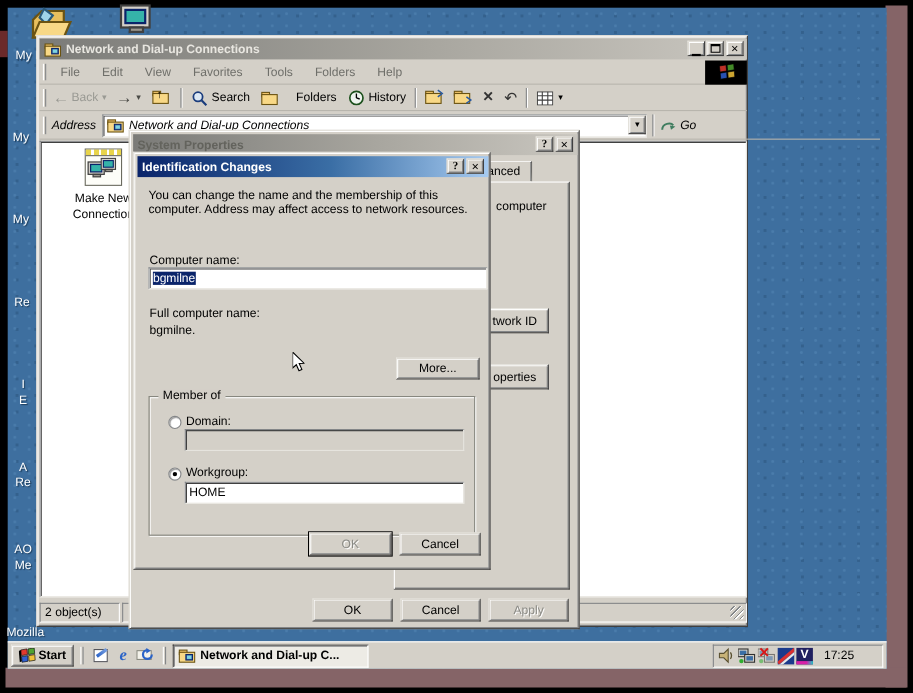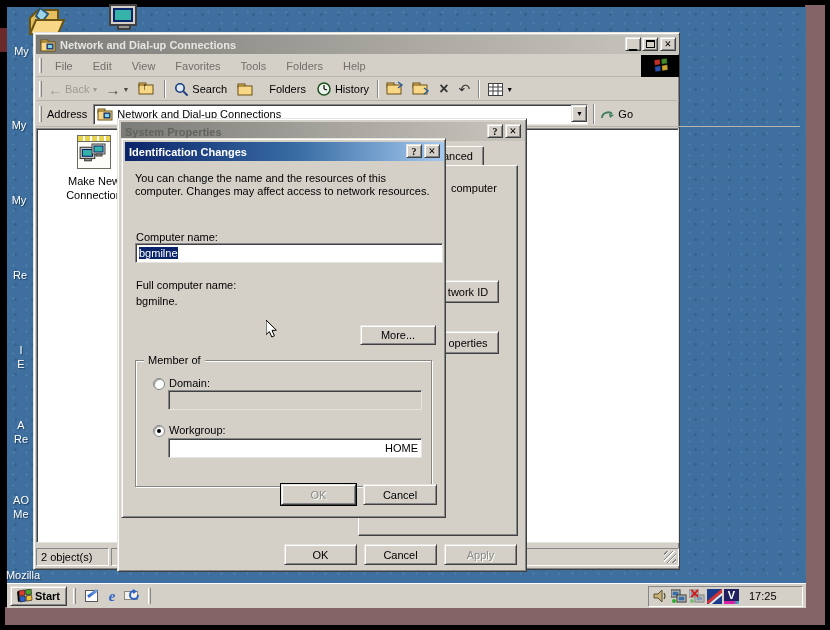--- a/index.html
+++ b/index.html
@@ -236,21 +236,21 @@
           <rect x="0.5" y="0.5" width="14" height="12" fill="#fff" stroke="#404040"></rect>
           <line x1="0.5" y1="4" x2="14.5" y2="4" stroke="#404040"></line>
             <line x1="5" y1="0.5" x2="5" y2="12.5" stroke="#404040"></line>
           <line x1="10" y1="0.5" x2="10" y2="12.5" stroke="#404040"></line>
             <line x1="0.5" y1="8" x2="14.5" y2="8" stroke="#404040"></line>
         </svg>
         <span class="dd" style="margin-left:3px;">▼</span>
       </div>
     </div>
 
-    <div style="position:absolute;left:2px;top:69px;width:764px;height:25px;display:flex;align-items:center;border-bottom:1px solid #b8b5ad;">
+    <div style="position:absolute;left:2px;top:69px;width:764px;height:25px;display:flex;align-items:center;border-bottom:1px solid #b8b5ad;font-style:italic;">
       <div class="vgrip"></div>
       <span style="margin:0 6px 0 2px;">Address</span>
       <div class="field" style="width:495px;height:21px;position:relative;">
         <svg width="16" height="16" viewBox="0 0 16 16">
             <use href="#sym-folder-net"></use>
           </svg>
         <span style="margin-left:4px;">Network and Dial-up Connections</span>
         <div class="btn" style="position:absolute;right:0;top:0;width:16px;height:17px;">
           <span class="dd">▼</span>
         </div>
@@ -328,21 +328,21 @@
     <div class="titlebar grad-active" style="left:3px;top:3px;width:319px;">
       <span class="t">Identification Changes</span>
       <div class="tbtn btn" style="right:22px;top:2px;color:#000;">
           <span>?</span>
         </div>
       <div class="tbtn btn" style="right:4px;top:2px;color:#000;">
           <span style="font-size:12px;">×</span>
         </div>
     </div>
 
-    <div style="position:absolute;left:13px;top:33px;width:300px;line-height:13px;">You can change the name and the resources of this computer. Changes may affect access to network resources.</div>
+    <div style="position:absolute;left:13px;top:33px;width:300px;line-height:13px;">You can change the name and the membership of this computer. Address may affect access to network resources.</div>
 
     <div style="position:absolute;left:14px;top:92px;text-align:right;">Computer name:</div>
     <div class="field" style="position:absolute;left:13px;top:104px;width:308px;height:20px;">
       <span style="background:#0a246a;color:#fff;">bgmilne</span>
     </div>
 
     <div style="position:absolute;left:14px;top:140px;">Full computer name:</div>
     <div style="position:absolute;left:14px;top:156px;">bgmilne.</div>
 
     <div class="btn" style="position:absolute;left:238px;top:186px;width:76px;height:20px;">
@@ -353,21 +353,21 @@
       <span class="legend">Member of</span>
       <div class="radio" style="left:17px;top:17px;"></div>
       <div style="position:absolute;left:33px;top:16px;">Domain:</div>
       <div class="field disabled" style="position:absolute;left:32px;top:29px;width:254px;height:20px;">
         <span></span>
       </div>
       <div class="radio" style="left:17px;top:64px;">
           <span class="dot"></span>
         </div>
       <div style="position:absolute;left:33px;top:63px;">Workgroup:</div>
-      <div class="field" style="position:absolute;left:32px;top:77px;width:254px;height:20px;justify-content:flex-end;">
+      <div class="field" style="position:absolute;left:32px;top:77px;width:254px;height:20px;">
         <span>HOME</span>
       </div>
     </div>
 
     <div class="btn default disabled" style="position:absolute;left:159px;top:345px;width:75px;height:21px;">
       <span>OK</span>
     </div>
     <div class="btn" style="position:absolute;left:241px;top:345px;width:74px;height:21px;">
       <span>Cancel</span>
     </div>
@@ -389,20 +389,26 @@
       <span style="color:#2a63c8;font-weight:bold;font-size:15px;font-style:italic;font-family:'Liberation Serif',serif;">e</span>
     </div>
     <div style="width:16px;height:16px;position:relative;margin:0 2px;">
       <div style="position:absolute;left:0;top:3px;width:14px;height:9px;background:#f4f2ea;border:1px solid #8a8a80;"></div>
       <svg width="12" height="12" viewBox="0 0 12 12" style="position:absolute;left:4px;top:1px;">
         <path d="M10,6 A4,4 0 1 1 6,2" fill="none" stroke="#2a63c8" stroke-width="2"></path>
           <polygon points="5,0 9,2.5 5,5" fill="#2a63c8"></polygon>
       </svg>
     </div>
     <div class="vgrip" style="height:16px;margin:0 6px;"></div>
+    <div style="width:178px;height:21px;background:#edebe5;border:1px solid;border-color:#404040 #fff #fff #404040;box-shadow:inset 1px 1px 0 #848688;display:flex;align-items:center;padding:0 4px;gap:4px;font-weight:bold;">
+      <svg width="16" height="16" viewBox="0 0 16 16">
+          <use href="#sym-folder-net"></use>
+        </svg>
+      <span style="white-space:nowrap;overflow:hidden;">Network and Dial-up C...</span>
+    </div>
     <div style="flex:1"></div>
     <div class="sunkpanel" style="width:155px;height:21px;margin-right:3px;display:flex;align-items:center;gap:2px;padding:0 6px 0 4px;">
       <svg width="16" height="16" viewBox="0 0 16 16">
           <use href="#sym-speaker"></use>
         </svg>
       <svg width="16" height="16" viewBox="0 0 16 16">
           <use href="#sym-netcomp"></use>
         </svg>
       <div style="position:relative;width:16px;height:16px;">
         <svg width="16" height="16" viewBox="0 0 16 16" opacity="0.55">

